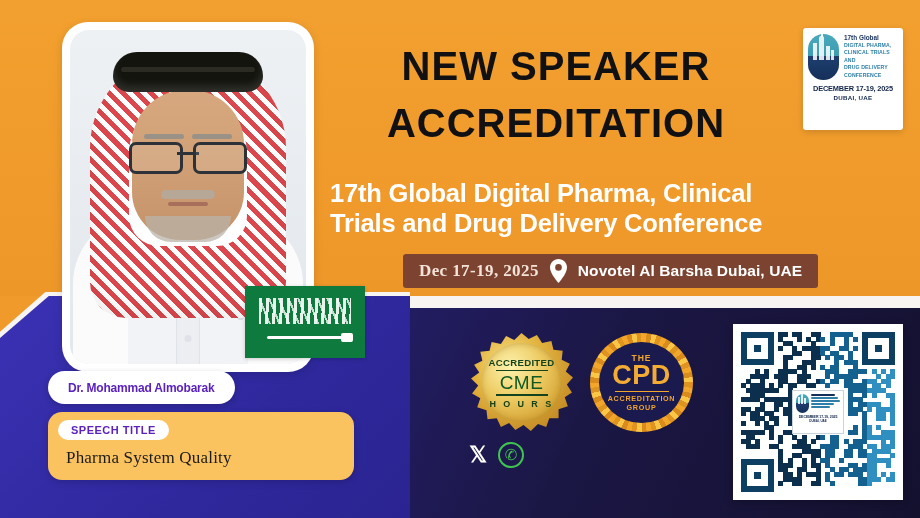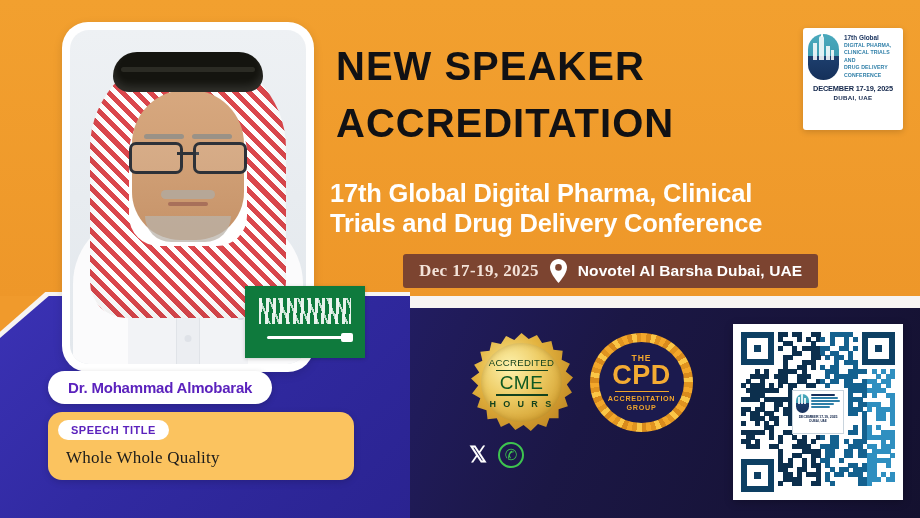--- a/index.html
+++ b/index.html
@@ -74,21 +74,21 @@
     box-shadow:0 1px 4px rgba(0,0,0,.2);overflow:hidden;}
   .flag-script{position:absolute;left:14px;top:12px;width:92px;height:26px;
     background:
       repeating-linear-gradient(92deg, rgba(255,255,255,.95) 0 3px, rgba(15,122,61,0) 3px 7px),
       repeating-linear-gradient(68deg, rgba(255,255,255,.8) 0 2px, rgba(15,122,61,0) 2px 9px);
     opacity:.95;}
   .flag-sword{position:absolute;left:22px;top:50px;width:78px;height:3px;background:#ffffff;border-radius:2px;}
   .flag-sword:after{content:"";position:absolute;right:-8px;top:-3px;width:12px;height:9px;background:#ffffff;border-radius:2px;}
 
   
-  .headline{position:absolute;left:336px;top:38px;width:440px;
+  .headline{position:absolute;left:336px;top:38px;width:440px;text-align:center;
     color:#111114;font-weight:700;font-size:40px;letter-spacing:1px;line-height:1.42;}
   .headline .l1{display:block;}
   .headline .l2{display:block;}
 
   .conf-title{position:absolute;left:330px;top:178px;width:560px;color:#ffffff;
     font-weight:700;font-size:25.5px;line-height:1.18;letter-spacing:-.2px;text-align:left;}
 
   
   .date-bar{position:absolute;left:403px;top:254px;height:34px;
     background:#7c4430;border-radius:3px;display:flex;align-items:center;
@@ -114,39 +114,39 @@
   .logo-txt{flex:1;min-width:0;}
   .lt-1{font-size:6.4px;font-weight:700;color:#16305c;line-height:1.25;}
   .lt-2{font-size:5.2px;font-weight:700;color:#2f7fa8;line-height:1.42;letter-spacing:.1px;}
   .logo-date{margin-top:4px;text-align:center;font-size:7.4px;font-weight:700;color:#11254a;letter-spacing:-.2px;}
   .logo-city{text-align:center;font-size:6.2px;font-weight:700;color:#11254a;margin-top:1px;letter-spacing:.3px;}
 
   
   .name-pill{position:absolute;left:48px;top:371px;height:33px;background:#ffffff;border-radius:17px;
     display:flex;align-items:center;padding:0 20px;box-sizing:border-box;
     box-shadow:0 2px 6px rgba(0,0,0,.18);}
-  .name-pill span{color:#5b22bd;font-weight:700;font-size:15px;letter-spacing:-.2px;}
+  .name-pill span{color:#5b22bd;font-weight:700;font-size:12px;letter-spacing:-.2px;}
   .speech-card{position:absolute;left:48px;top:412px;width:306px;height:68px;background:#fbc35f;
     border-radius:14px;box-shadow:0 2px 7px rgba(0,0,0,.16);}
   .speech-badge{position:absolute;left:10px;top:8px;height:20px;background:#ffffff;border-radius:10px;
     display:flex;align-items:center;padding:0 13px;box-sizing:border-box;}
   .speech-badge span{color:#5b22bd;font-weight:700;font-size:11px;letter-spacing:.5px;}
   .speech-text{position:absolute;left:18px;top:36px;color:#1b1b1b;font-size:17px;
     font-family:"Liberation Serif",serif;letter-spacing:.2px;}
 
   
   .seal-cme{position:absolute;left:470px;top:333px;width:103px;height:99px;}
   .star-bg{position:absolute;inset:0;background:
      radial-gradient(circle at 38% 32%, #f7e38c 0%, #e3b33f 38%, #c9922a 70%, #a8761f 100%);
      clip-path:polygon(50% 0%,57% 6%,65% 2%,70% 10%,79% 8%,81% 17%,90% 18%,89% 27%,97% 31%,93% 39%,100% 45%,94% 52%,99% 60%,92% 65%,95% 74%,86% 77%,86% 86%,77% 86%,74% 95%,66% 92%,59% 99%,52% 93%,44% 98%,38% 91%,30% 95%,26% 86%,17% 87%,16% 78%,7% 75%,10% 66%,2% 61%,8% 53%,1% 46%,9% 40%,4% 32%,12% 28%,10% 19%,19% 18%,21% 9%,30% 11%,35% 3%,43% 7%);}
   .star-in{position:absolute;left:11px;top:10px;right:11px;bottom:10px;border-radius:50%;
     background:radial-gradient(circle at 36% 30%, #fdf2ae 0%, #edcb63 42%, #d8a83a 74%, #bb8a27 100%);
     box-shadow:inset 0 0 6px rgba(120,80,10,.35);
     display:flex;flex-direction:column;align-items:center;justify-content:center;gap:1px;}
-  .s-acc{font-size:9.6px;font-weight:400;color:#14431d;letter-spacing:.3px;}
+  .s-acc{font-size:9.6px;font-weight:700;color:#14431d;letter-spacing:.3px;}
   .s-div{width:52px;height:1.5px;background:#14431d;margin:1px 0;}
   .s-cme{font-size:19px;font-weight:400;color:#0f5a22;letter-spacing:.5px;line-height:1;}
   .s-hrs{font-size:9px;font-weight:700;color:#14431d;letter-spacing:2.4px;margin-top:1px;}
 
   .seal-cpd{position:absolute;left:590px;top:333px;width:103px;height:99px;}
   .cpd-ring{position:absolute;inset:0;border-radius:50%;
     background:conic-gradient(#f3a72a 0 6deg,#d98b1c 6deg 12deg,#fbc646 12deg 18deg,#e09420 18deg 24deg,
       #f3a72a 24deg 30deg,#d98b1c 30deg 36deg,#fbc646 36deg 42deg,#e09420 42deg 48deg,
       #f3a72a 48deg 54deg,#d98b1c 54deg 60deg,#fbc646 60deg 66deg,#e09420 66deg 72deg,
       #f3a72a 72deg 78deg,#d98b1c 78deg 84deg,#fbc646 84deg 90deg,#e09420 90deg 96deg,
@@ -297,21 +297,21 @@
   </div>
 
   <div class="name-pill">
     <span>Dr. Mohammad Almobarak</span>
   </div>
 
   <div class="speech-card">
     <div class="speech-badge">
       <span>SPEECH TITLE</span>
     </div>
-    <div class="speech-text">Whole Whole Quality</div>
+    <div class="speech-text">Pharma System Quality</div>
   </div>
 
   <div class="seal-cme">
     <div class="star-bg"></div>
     <div class="star-in">
       <div class="s-acc">ACCREDITED</div>
       <div class="s-div"></div>
       <div class="s-cme">CME</div>
       <div class="s-div"></div>
       <div class="s-hrs">H O U R S</div>

